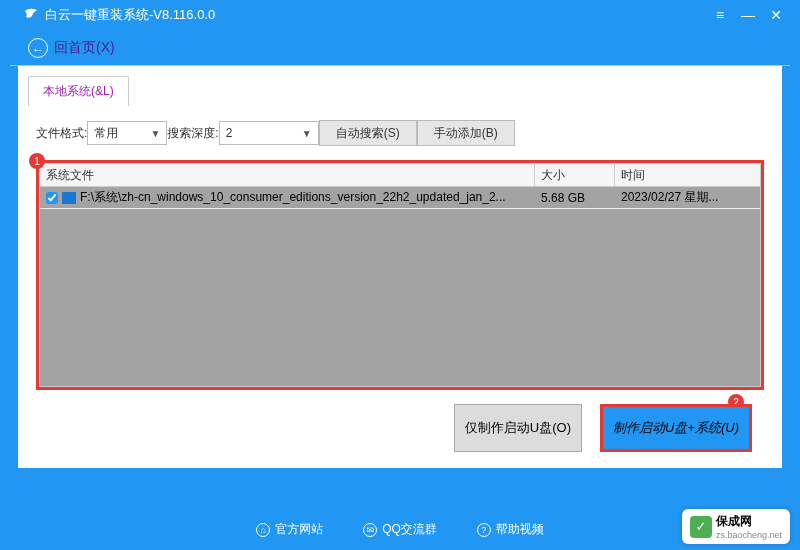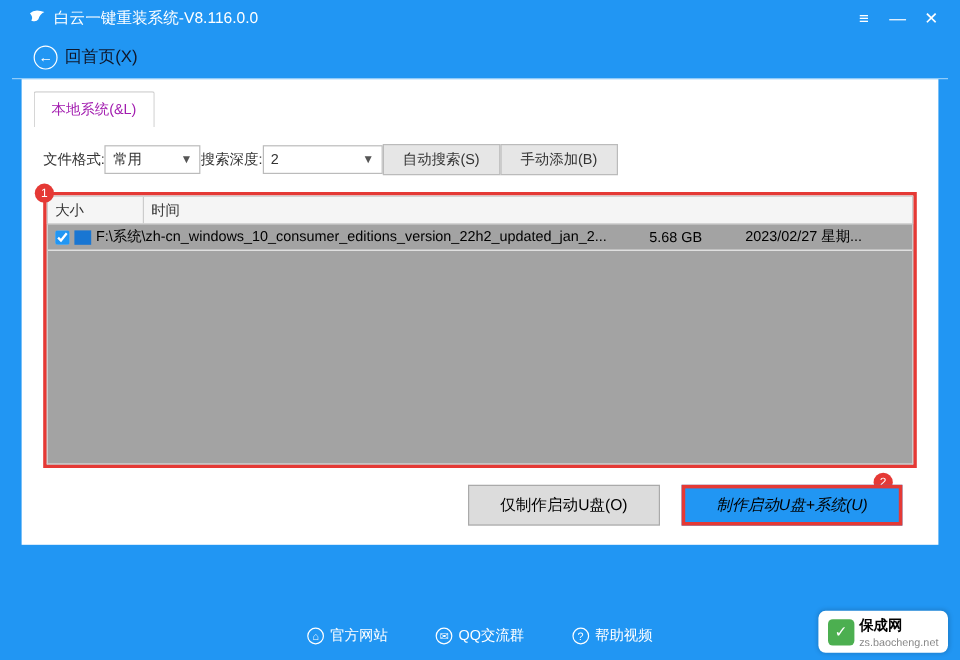--- a/index.html
+++ b/index.html
@@ -5,21 +5,21 @@
 * { margin: 0; padding: 0; box-sizing: border-box; font-family: "Microsoft YaHei", sans-serif; }
 body { width: 800px; height: 550px; background: #2196f3; overflow: hidden; position: relative; }
 
 .titlebar { height: 30px; display: flex; align-items: center; padding: 0 10px; color: #fff; font-size: 13px; margin-left: 13px; }
 .titlebar .bird { margin-right: 6px; }
 .titlebar .spacer { flex: 1; }
 .titlebar .ctrl { width: 28px; text-align: center; cursor: pointer; font-size: 14px; }
 
 .backrow { height: 36px; display: flex; align-items: center; padding: 0 18px; border-bottom: 1px solid rgba(255,255,255,0.5); margin: 0 10px; }
 .backrow .circ { width: 20px; height: 20px; border: 1px solid #fff; border-radius: 50%; display: flex; align-items: center; justify-content: center; color: #fff; font-size: 12px; margin-right: 6px; }
-.backrow span { color: #0f172a; font-size: 14px; }
+.backrow span { color: #4c1d95; font-size: 14px; }
 
 .panel { background: #fff; margin: 12px 18px 0 18px; padding: 0; position: relative; }
 .tabs { display: flex; padding: 10px 10px 0 10px; margin-top: -12px; }
 .tab { background: #fff; border: 1px solid #ccc; border-bottom: none; padding: 6px 14px; font-size: 12px; color: #a21caf; border-radius: 2px 2px 0 0; }
 
 .controls { display: flex; align-items: center; gap: 0; padding: 14px 18px; font-size: 12px; color: #333; }
 .controls label { font-size: 12px; }
 .sel { border: 1px solid #bbb; height: 24px; padding: 0 6px; display: flex; align-items: center; justify-content: space-between; background: #fff; }
 .sel .arr { font-size: 10px; color: #555; margin-left: 8px; }
 .btn { background: #e6e6e6; border: 1px solid #bbb; height: 26px; padding: 0 16px; display: flex; align-items: center; font-size: 12px; cursor: pointer; }
@@ -33,21 +33,21 @@
 .thead .c3 { flex: 1; padding-left: 6px; display: flex; align-items: center; }
 .tbody { border: 1px solid #ccc; border-top: none; height: 200px; font-size: 12px; background: #a3a3a3; }
 .trow { display: flex; height: 22px; align-items: center; border-bottom: 1px solid #eee; }
 .trow .c1 { width: 495px; padding-left: 6px; display: flex; align-items: center; gap: 4px; }
 .trow .c2 { width: 80px; padding-left: 6px; }
 .trow .c3 { flex: 1; padding-left: 6px; }
 .chk { width: 12px; height: 12px; accent-color: #2196f3; }
 .fileicon { width: 14px; height: 12px; background: #1976d2; display: inline-block; }
 
 .bottombtns { display: flex; justify-content: flex-end; gap: 18px; padding: 0 30px 16px 0; align-items: center; position: relative; }
-.bigbtn { height: 34px; padding: 0 26px; border: 1px solid #aaa; background: #dcdcdc; font-size: 13px; display: flex; align-items: center; cursor: pointer; }
+.bigbtn { height: 48px; padding: 0 10px; border: 1px solid #aaa; background: #dcdcdc; font-size: 13px; display: flex; align-items: center; cursor: pointer; }
 .bigbtn.primary { background: #2196f3; color: #000000; border: 3px solid #e53935; position: relative; font-style: italic; }
 .m2 { right: 8px; top: -10px; }
 
 .footer { position: absolute; bottom: 12px; left: 0; right: 0; display: flex; justify-content: center; gap: 40px; color: #fff; font-size: 12px; align-items: center; }
 .footer .item { display: flex; align-items: center; gap: 5px; cursor: pointer; }
 .footer .ico { width: 14px; height: 14px; border: 1px solid #fff; border-radius: 50%; display: flex; align-items: center; justify-content: center; font-size: 9px; }
 
 .watermark { position: absolute; right: 10px; bottom: 6px; background: #fff; border-radius: 6px; padding: 4px 8px; display: flex; align-items: center; gap: 4px; font-size: 12px; box-shadow: 0 0 4px rgba(0,0,0,0.2); }
 .watermark .logo { width: 22px; height: 22px; background: #4caf50; border-radius: 4px; display: flex; align-items: center; justify-content: center; color: #fff; font-size: 13px; }
 .watermark .sub { font-size: 9px; color: #888; }
@@ -89,20 +89,21 @@
       <span>2</span>
       <span class="arr">▼</span>
     </div>
     <div class="btn">自动搜索(S)</div>
     <div class="btn">手动添加(B)</div>
   </div>
 
   <div class="tablewrap">
     <div class="marker m1">1</div>
     <div class="thead">
+      <div class="c1">系统文件</div>
       <div class="c2">大小</div>
       <div class="c3">时间</div>
     </div>
     <div class="tbody">
       <div class="trow">
         <div class="c1">
           <input type="checkbox" class="chk" checked="" style="">
           <span class="fileicon"></span>
           <span>F:\系统\zh-cn_windows_10_consumer_editions_version_22h2_updated_jan_2...</span>
         </div>

